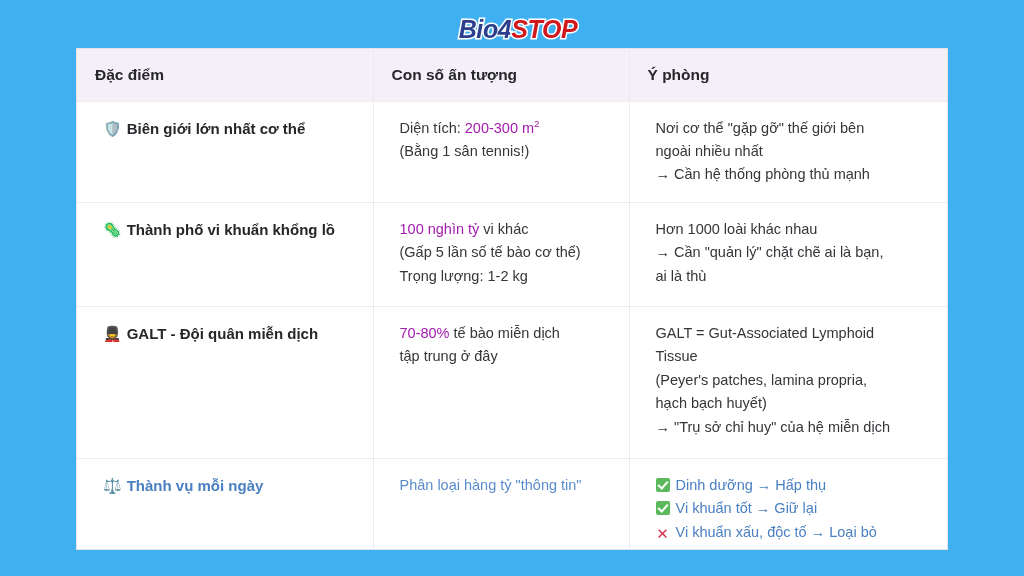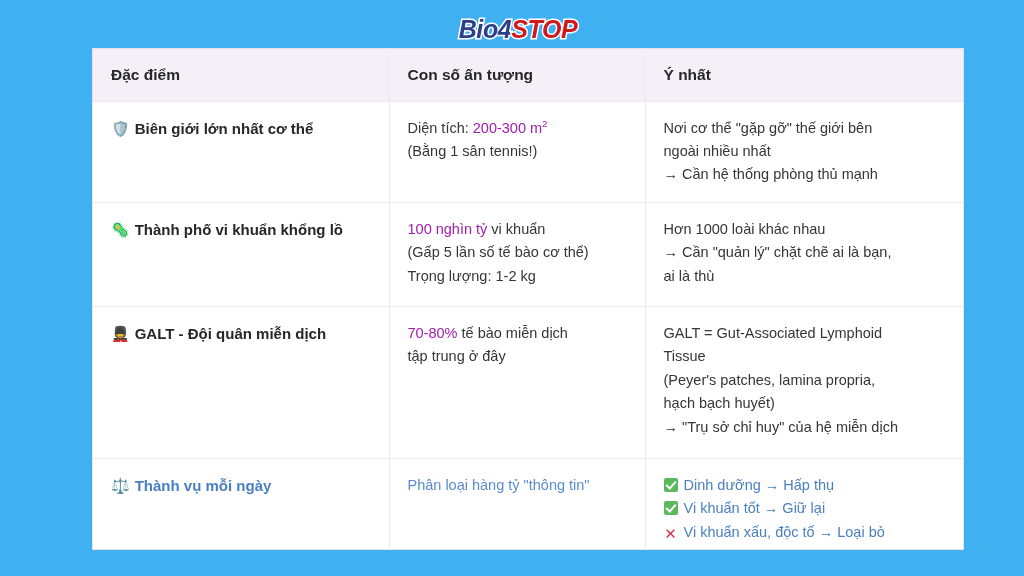--- a/index.html
+++ b/index.html
@@ -37,21 +37,21 @@
     paint-order: stroke fill;
     text-shadow: 0 1px 0 rgba(255,255,255,0.9);
     margin-left: 12px;
   }
   .logo .bio  { color: #2b3f8c; }
   .logo .stop { color: #d0191e; }
 
   
   .table-card {
     position: absolute;
-    left: 92px;
+    left: 76px;
     top: 48px;
     width: 872px;
     height: 502px;
     background: #ffffff;
     border: 1px solid #e3e3e8;
     overflow: hidden;
   }
 
   table.fact-table {
     width: 100%;
@@ -72,21 +72,21 @@
     color: #27272b;
     padding: 16px 14px 16px 18px;
     border-right: 1px solid #eceaf2;
     height: 52px;
     vertical-align: middle;
   }
   thead th:last-child { border-right: none; }
 
   tbody td {
     vertical-align: top;
-    padding: 15px 14px 15px 18px;
+    padding: 15px 14px 15px 26px;
     border-top: 1px solid #ececf0;
     border-right: 1px solid #ececf0;
     font-size: 14.5px;
     line-height: 1.62;
     color: #35353a;
   }
   tbody td:last-child { border-right: none; }
 
   tbody tr.r1 { height: 92px; }
   tbody tr.r2 { height: 104px; }
@@ -159,21 +159,21 @@
   <table class="fact-table">
     <colgroup>
         <col class="c1">
         <col class="c2">
         <col class="c3">
       </colgroup>
     <thead>
       <tr>
         <th>Đặc điểm</th>
         <th>Con số ấn tượng</th>
-        <th>Ý nhất</th>
+        <th>Ý phòng</th>
       </tr>
     </thead>
     <tbody>
 
       <tr class="r1">
         <td>
           <span class="feat"><span class="emo">🛡️</span><span>Biên giới lớn nhất cơ thể</span></span>
         </td>
         <td>
           <span class="line"><span>Diện tích: </span><span class="b">200-300 m</span><sup class="b">2</sup></span>
@@ -184,21 +184,21 @@
           <span class="line">ngoài nhiều nhất</span>
           <span class="line">→ Cần hệ thống phòng thủ mạnh</span>
         </td>
       </tr>
 
       <tr class="r2">
         <td>
           <span class="feat"><span class="emo">🦠</span><span>Thành phố vi khuẩn khổng lồ</span></span>
         </td>
         <td>
-          <span class="line"><span class="b">100 nghìn tỷ</span><span> vi khuẩn</span></span>
+          <span class="line"><span class="b">100 nghìn tỷ</span><span> vi khác</span></span>
           <span class="line">(Gấp 5 lần số tế bào cơ thể)</span>
           <span class="line">Trọng lượng: 1-2 kg</span>
         </td>
         <td>
           <span class="line">Hơn 1000 loài khác nhau</span>
           <span class="line">→ Cần "quản lý" chặt chẽ ai là bạn,</span>
           <span class="line">ai là thù</span>
         </td>
       </tr>
 

